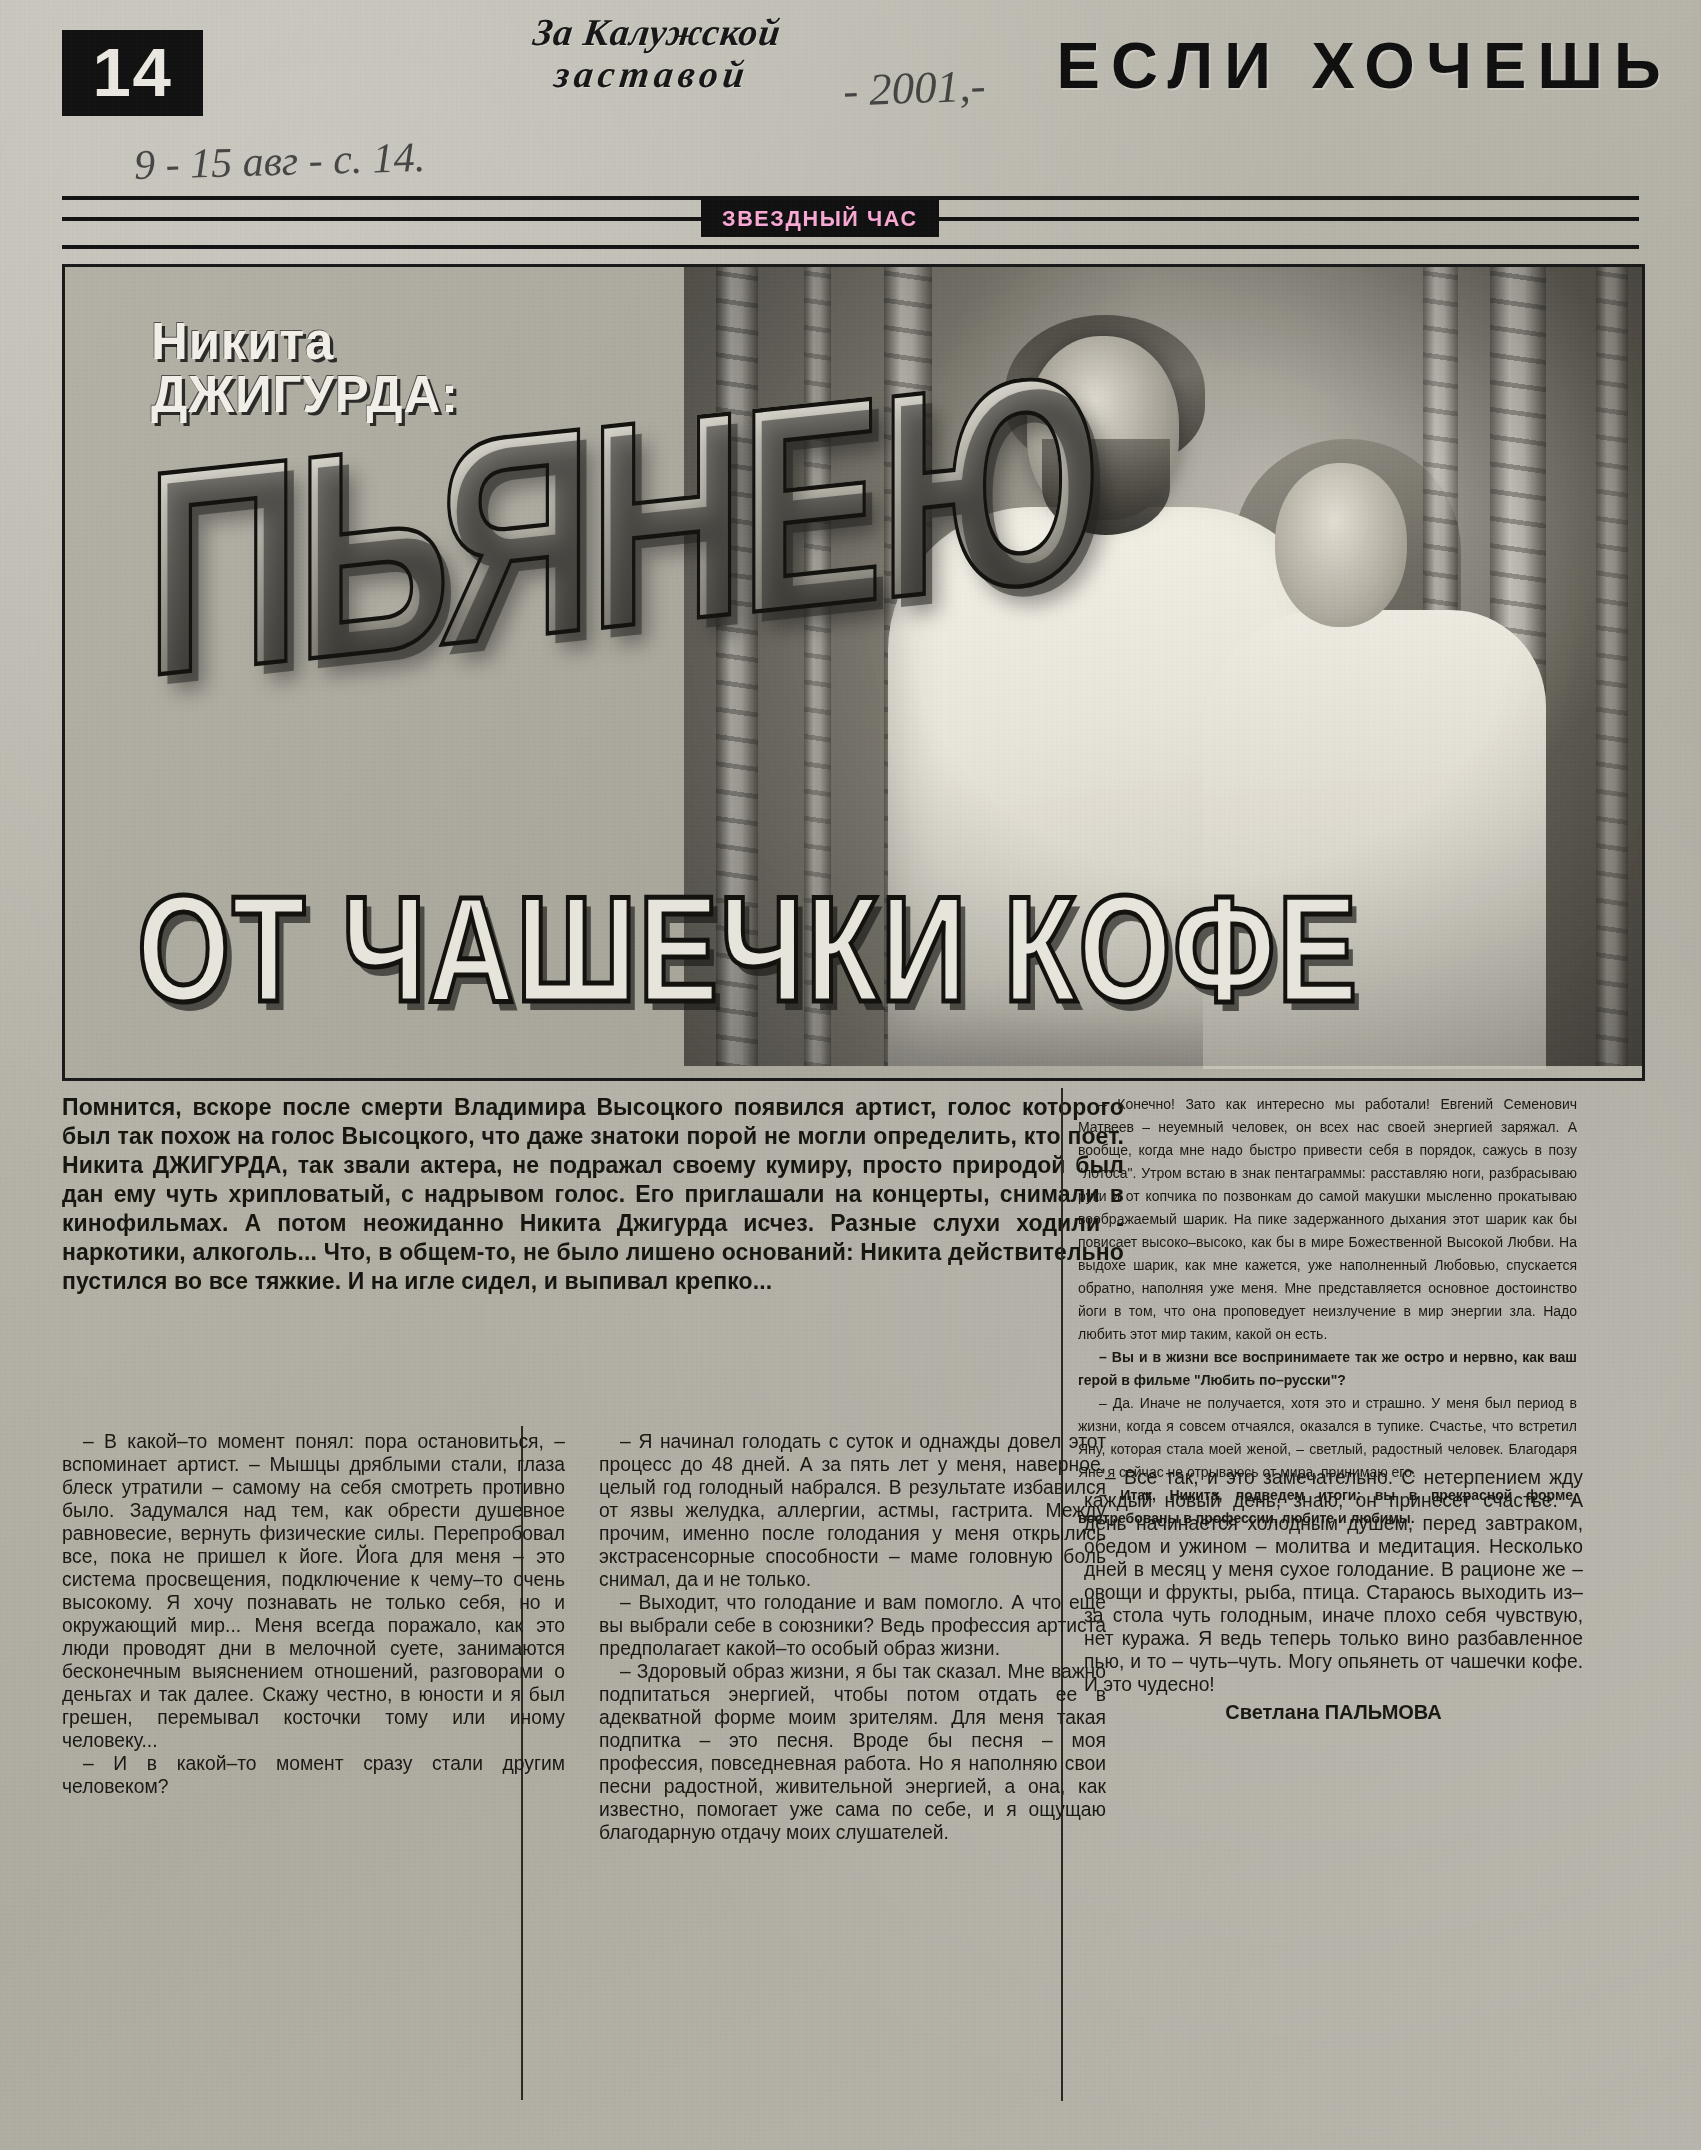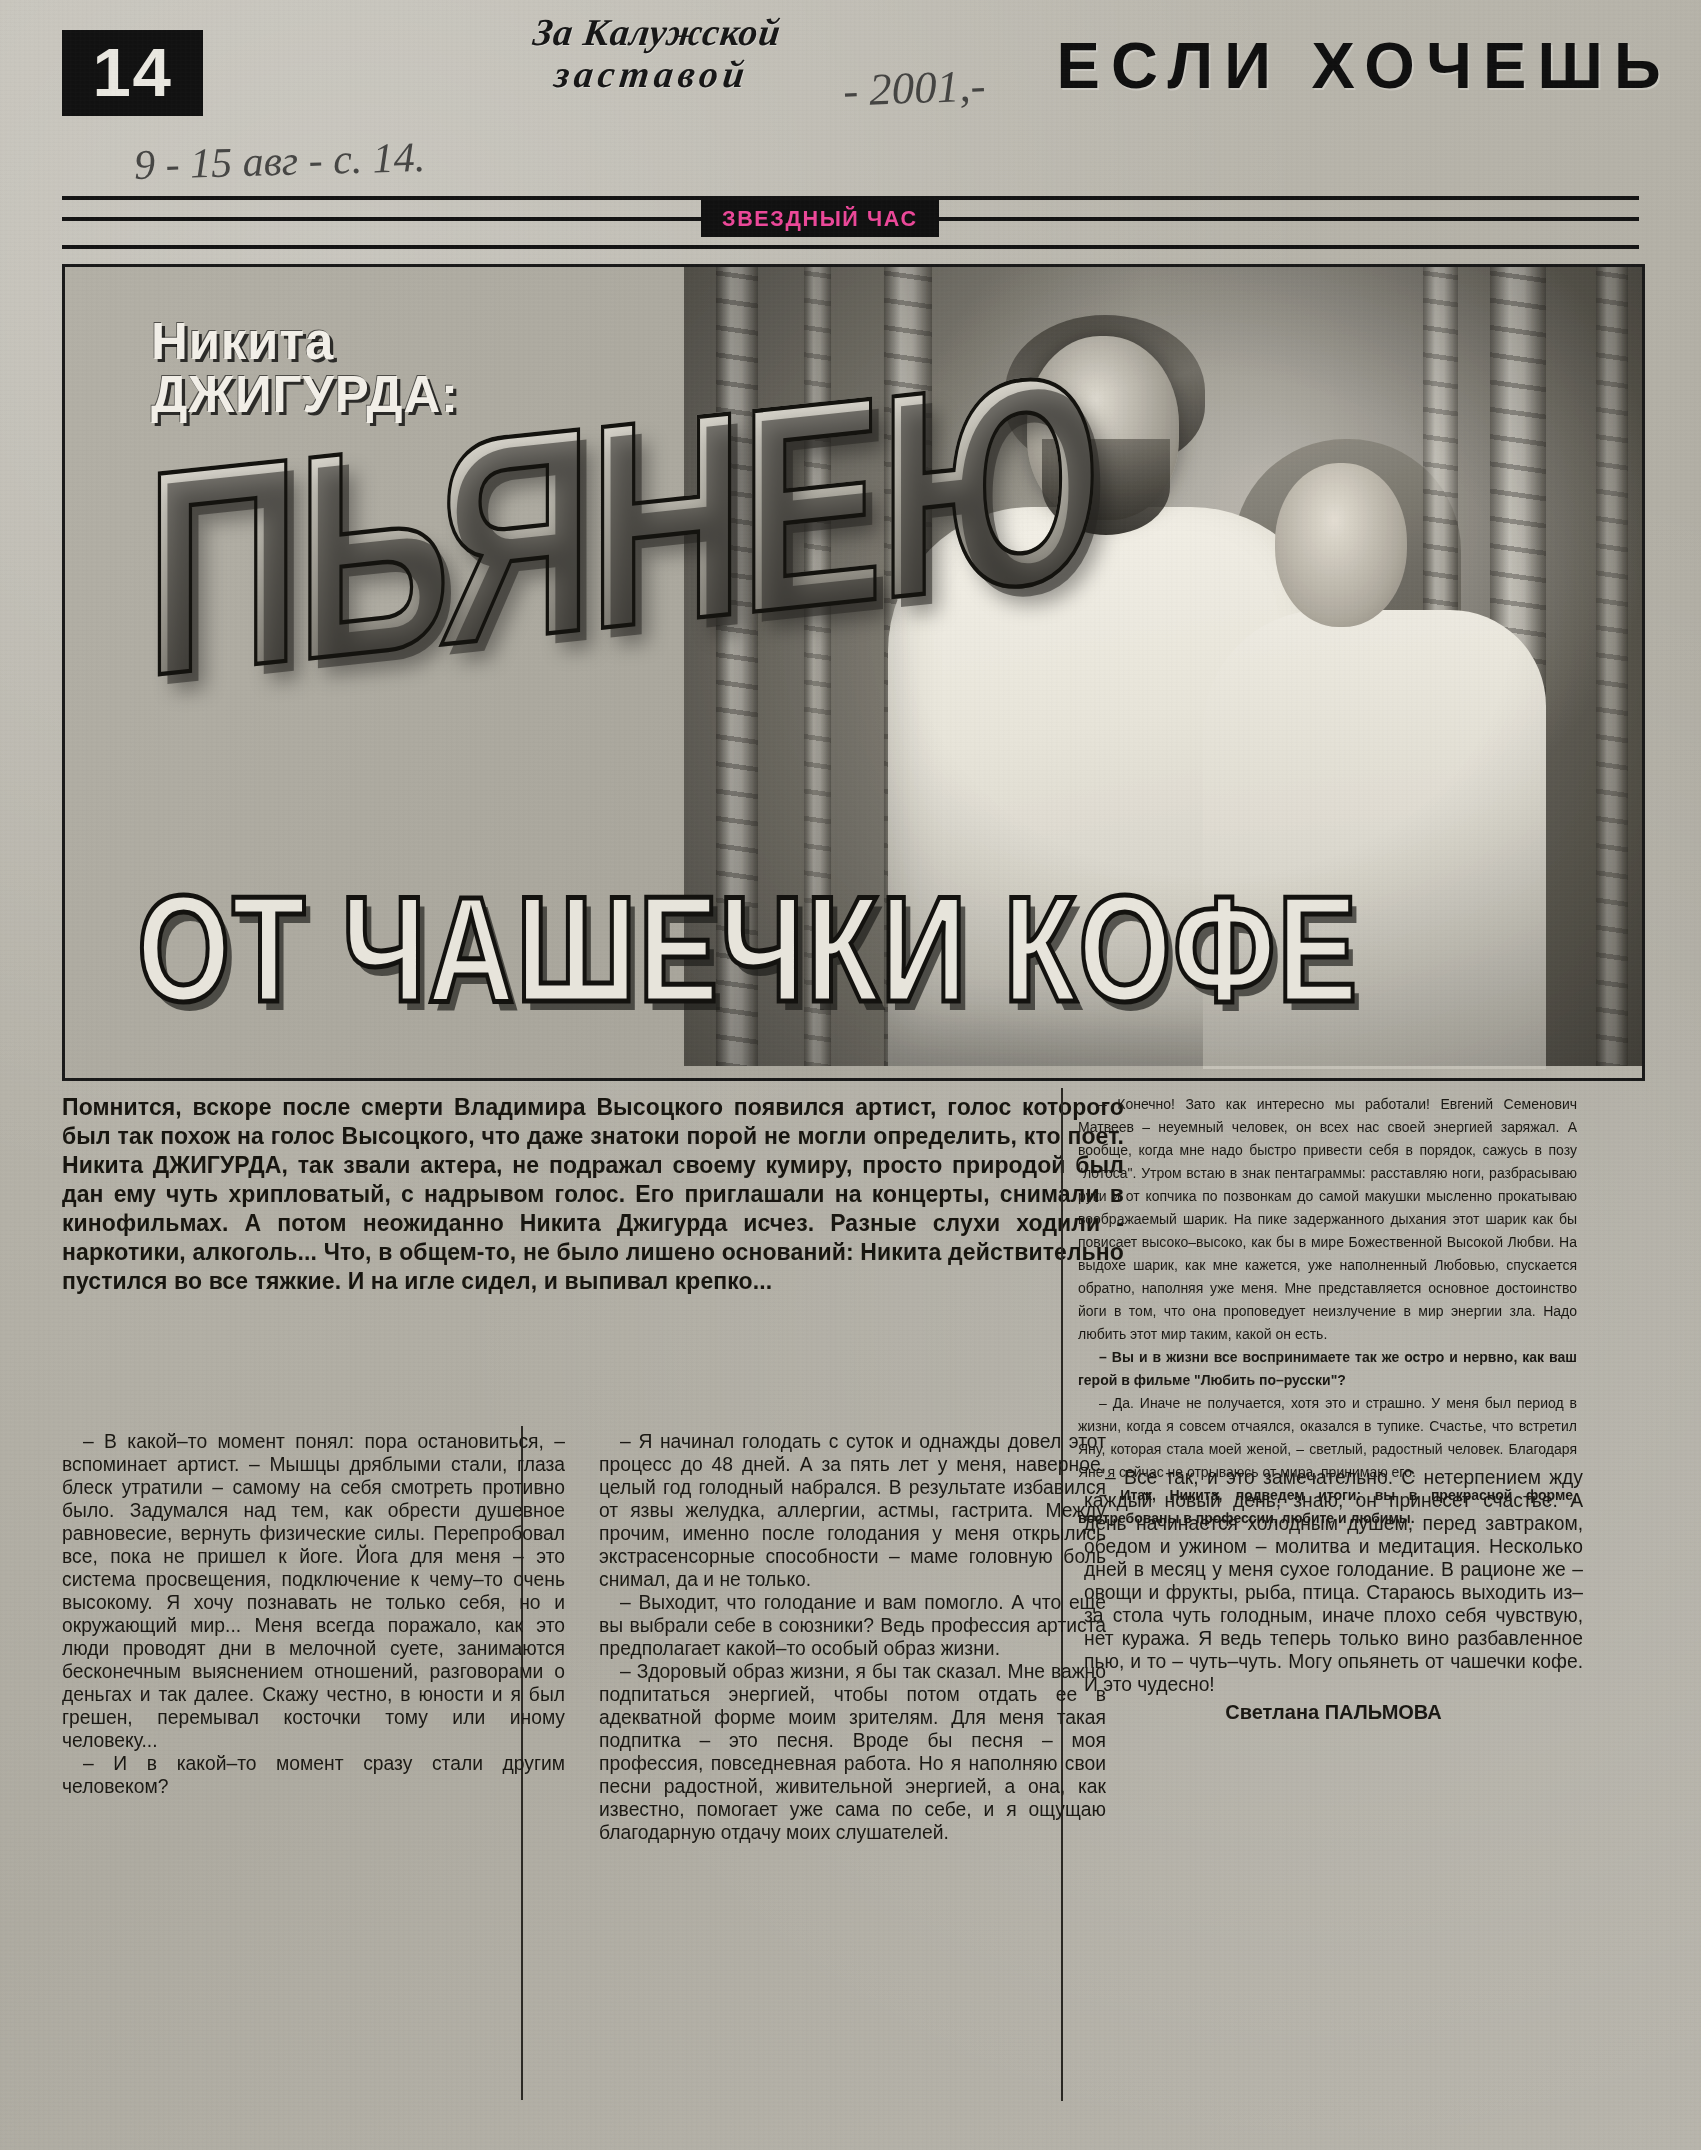--- a/index.html
+++ b/index.html
@@ -106,21 +106,21 @@
     left: 0; right: 0; top: 17px;
     height: 4px;
     background: #141414;
   }
   .section-tag {
     position: absolute;
     left: 639px; top: 0;
     height: 37px;
     padding: 0 21px;
     background: #111;
-    color: #ec4899;
+    color: #f9a8d4;
     font-size: 21.6px;
     font-weight: bold;
     letter-spacing: 1.6px;
     line-height: 37px;
     white-space: nowrap;
   }
 
   
   .hero {
     position: absolute;

